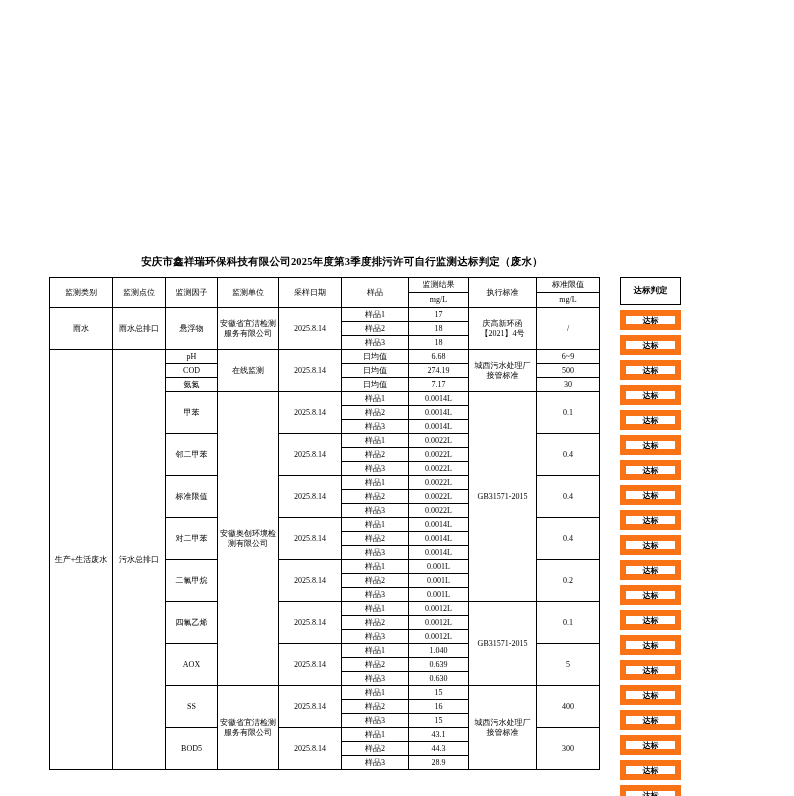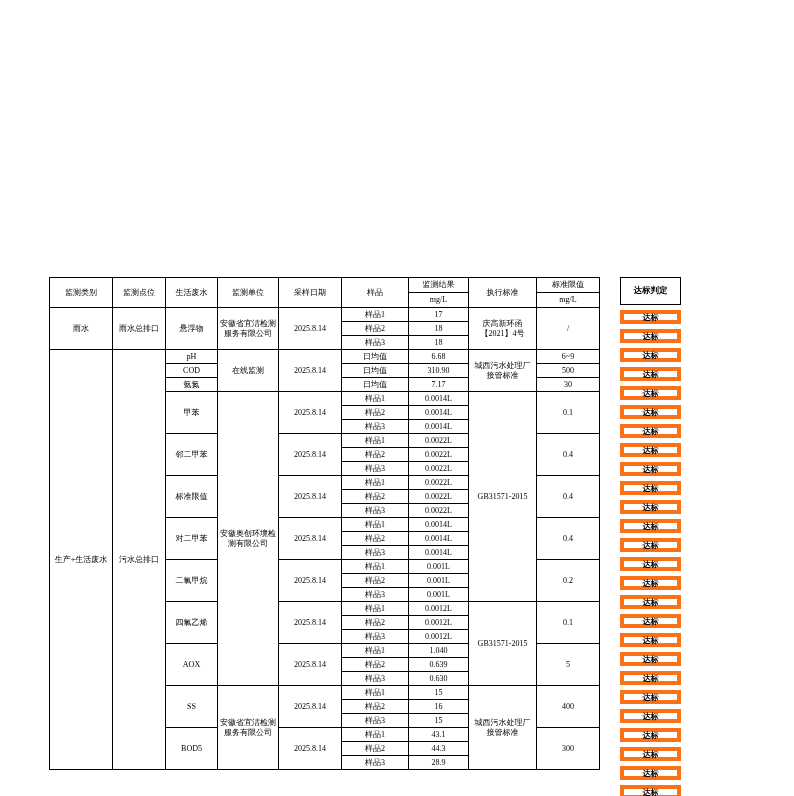--- a/index.html
+++ b/index.html
@@ -28,48 +28,49 @@
   .verdict-col {
     position:absolute; left:577px; top:277px; width:61px;
     display:flex; flex-direction:column; row-gap:5px;margin-left:43px;
   }
   .vhead {
     height:28px; border:1px solid #000; box-sizing:border-box;
     font-weight:bold; font-size:8.5px;
     display:flex; align-items:center; justify-content:center;
   }
   .vbox {
-    height:14px; border:4px solid #f97316; box-sizing:border-box;
+    height:20px; border:6px solid #f97316; box-sizing:border-box;
     font-weight:bold; font-size:8px;
     display:flex; align-items:center; justify-content:center;
   }
 </style>
 </head>
 <body>
 
 <div class="page">
 
+  <div class="doc-title">安庆市鑫祥瑞环保科技有限公司2025年度第3季度排污许可自行监测达标判定（废水）</div>
 
   <table class="monitor">
     <colgroup>
       <col class="c-category">
         <col class="c-point">
         <col class="c-factor">
         <col class="c-unit">
       <col class="c-date">
         <col class="c-sample">
         <col class="c-result">
         <col class="c-standard">
         <col class="c-limit">
     </colgroup>
     <thead>
       <tr>
         <th rowspan="2">监测类别</th>
         <th rowspan="2">监测点位</th>
-        <th rowspan="2">生活废水</th>
+        <th rowspan="2">监测因子</th>
         <th rowspan="2">监测单位</th>
         <th rowspan="2">采样日期</th>
         <th rowspan="2">样品</th>
         <th>监测结果</th>
         <th rowspan="2">执行标准</th>
         <th>标准限值</th>
       </tr>
       <tr>
         <th>mg/L</th>
         <th>mg/L</th>
@@ -105,21 +106,21 @@
           <td class="c-date" rowspan="3">2025.8.14</td>
           <td class="c-sample">日均值</td>
           <td class="c-result">6.68</td>
           <td class="c-standard" rowspan="3">城西污水处理厂
 接管标准</td>
           <td class="c-limit">6~9</td>
         </tr>
         <tr>
           <td class="c-factor">COD</td>
           <td class="c-sample">日均值</td>
-          <td class="c-result">310.90</td>
+          <td class="c-result">274.19</td>
           <td class="c-limit">500</td>
         </tr>
         <tr>
           <td class="c-factor">氨氮</td>
           <td class="c-sample">日均值</td>
           <td class="c-result">7.17</td>
           <td class="c-limit">30</td>
         </tr>
         <tr>
           <td class="c-factor" rowspan="3">甲苯</td>

